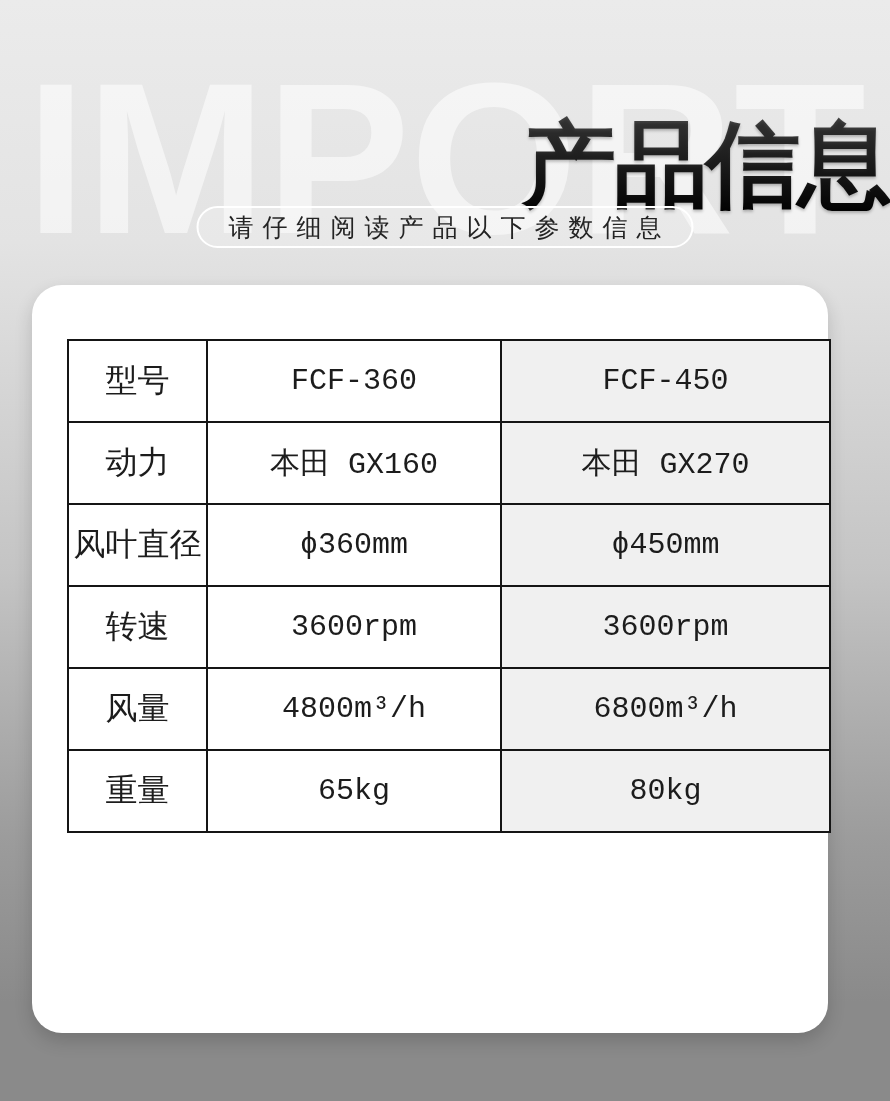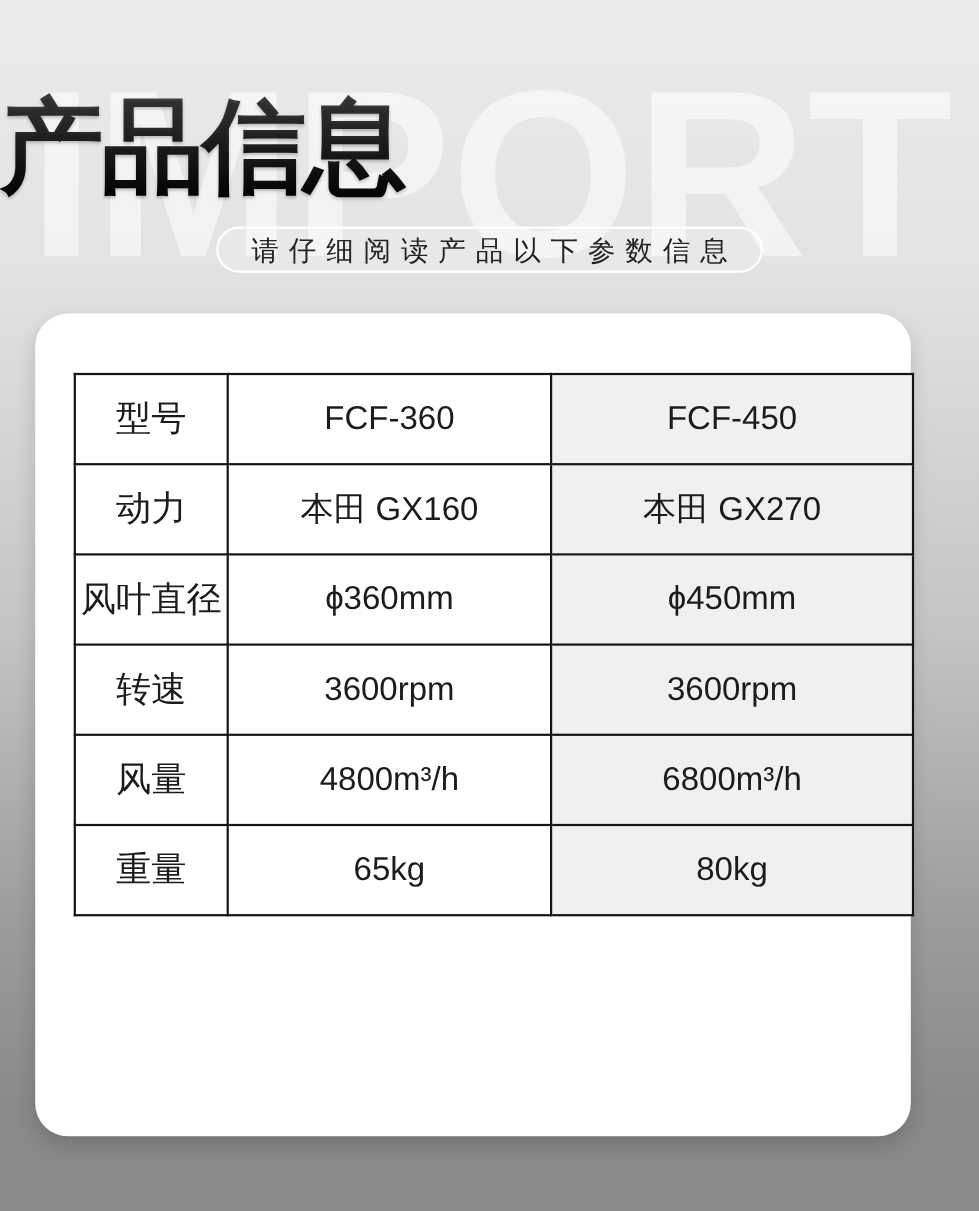--- a/index.html
+++ b/index.html
@@ -35,24 +35,24 @@
     line-height: 0.8;
     color: var(--watermark, #ffffff8c);
     user-select: none;
     letter-spacing: 0;
   }
   .watermark span { display: block; }
 
   
   .title {
     position: absolute;
-    left: 0; top: 70px;
+    left: 0; top: 102px;
     width: 890px;
     margin: 0;
-    text-align: left;
+    text-align: right;
     font-size: 94px;
     font-weight: 900;
     letter-spacing: -2px;
     color: #111111;
     text-shadow: 0 2px 3px rgba(0,0,0,0.25);
   }
   @supports (-webkit-background-clip: text) {
     .title {
       background: linear-gradient(180deg, #4e4e4e 0%, #050505 85%);
       -webkit-background-clip: text;
@@ -87,20 +87,21 @@
 
   
   .card {
     position: absolute;
     left: 32px; top: 285px;
     width: 796px; height: 748px;
     background: var(--card_bg, #ffffff);
     border-radius: 30px;
     box-shadow: 0 8px 18px rgba(0,0,0,0.16);
     box-sizing: border-box;
+    font-family: Liberation Mono, monospace;
   }
 
   
   .spec-table {
     position: absolute;
     left: 35px; top: 54px;
     border-collapse: collapse;
     table-layout: fixed;
     width: 756px;
     background: #ffffff;

